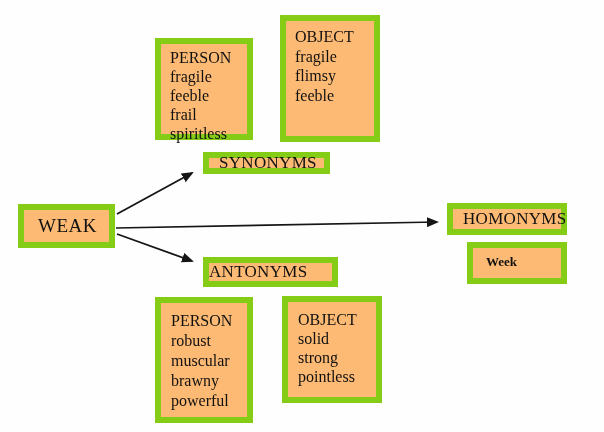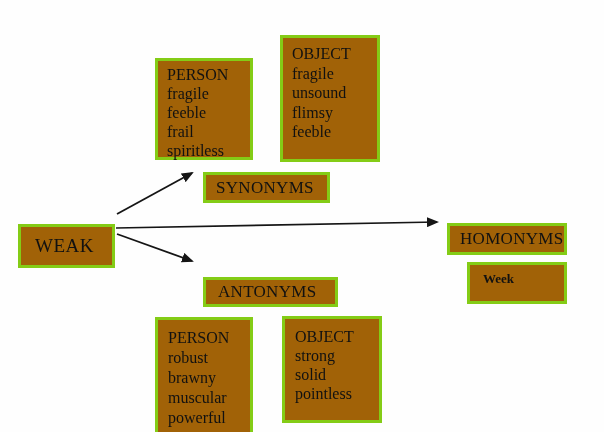--- a/index.html
+++ b/index.html
@@ -11,47 +11,46 @@
     position: relative;
     width: 604px;
     height: 432px;
     background: #fefefe;
     font-family: "Liberation Serif", "DejaVu Serif", serif;
     color: #111111;
     overflow: hidden;
   }
   .box {
     position: absolute;
-    border: 3px solid #84cc16;
-    background: #a16207;
+    border: 6px solid #84cc16;
+    background: #fdba74;
     box-sizing: border-box;
-    margin-top: 20px;
   }
   .node-label {
     font-size: 17px;
     letter-spacing: 0.3px;
     white-space: nowrap;
   }
   
   #node-weak {
     left: 18px; top: 204px; width: 97px; height: 44px;
     display: flex; align-items: center;
     padding-left: 14px;
     font-weight: normal;
     font-size: 19px;
     letter-spacing: 0.5px;
   }
   
   #node-synonyms {
-    left: 203px; top: 152px; width: 127px; height: 31px;
+    left: 203px; top: 152px; width: 127px; height: 22px;
     display: flex; align-items: center; padding-left: 10px;
   }
   #node-antonyms {
     left: 203px; top: 257px; width: 135px; height: 30px;
-    display: flex; align-items: center; padding-left: 12px;
+    display: flex; align-items: center; 
   }
   #node-homonyms {
     left: 447px; top: 203px; width: 120px; height: 32px;
     display: flex; align-items: center; padding-left: 10px;
   }
   
   #node-week {
     left: 467px; top: 242px; width: 100px; height: 42px;
     padding: 6px 0 0 13px;
     font-weight: bold;
@@ -131,38 +130,37 @@
         <div class="word-item">feeble</div>
         <div class="word-item">frail</div>
         <div class="word-item">spiritless</div>
       </div>
   </div>
 
   <div class="box wordbox" id="box-syn-object">
     <div class="wordbox-title">OBJECT</div>
     <div>
         <div class="word-item">fragile</div>
-        <div class="word-item">unsound</div>
         <div class="word-item">flimsy</div>
         <div class="word-item">feeble</div>
       </div>
   </div>
 
   <div class="box wordbox" id="box-ant-person">
     <div class="wordbox-title">PERSON</div>
     <div>
         <div class="word-item">robust</div>
+        <div class="word-item">muscular</div>
         <div class="word-item">brawny</div>
-        <div class="word-item">muscular</div>
         <div class="word-item">powerful</div>
       </div>
   </div>
 
   <div class="box wordbox" id="box-ant-object">
     <div class="wordbox-title">OBJECT</div>
     <div>
+        <div class="word-item">solid</div>
         <div class="word-item">strong</div>
-        <div class="word-item">solid</div>
         <div class="word-item">pointless</div>
       </div>
   </div>
 
 </div>
 
 </body></html>

